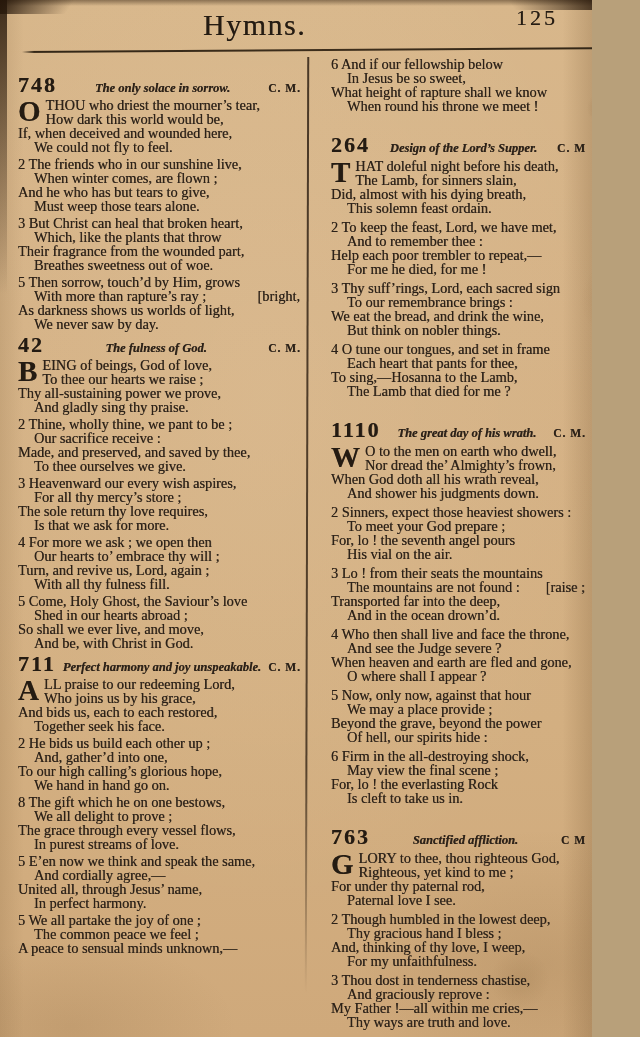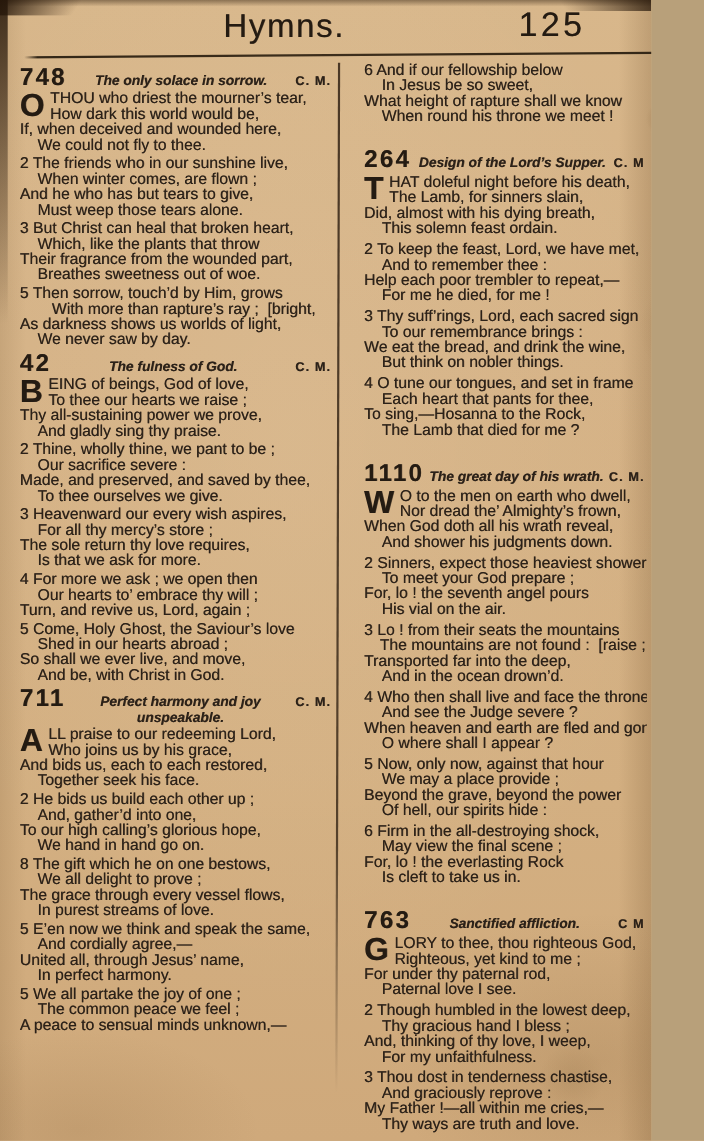--- a/index.html
+++ b/index.html
@@ -1,19 +1,19 @@
 <!DOCTYPE html>
 <html><head>
 <meta charset="utf-8">
 <style>
   html,body{margin:0;padding:0;}
   body{width:640px;height:1037px;overflow:hidden;background:#b8a07a;}
   .page{
     position:relative;width:592px;height:1037px;overflow:hidden;
-    font-family:Liberation Sans, sans-serif;
+    font-family:Liberation Serif, serif;
     color:#2b2118;
     background-color:#d5b286;
     background-image:
       radial-gradient(circle at 603px 108px, rgba(130,95,55,.30), rgba(130,95,55,0) 16px),
       radial-gradient(circle at 626px 300px, rgba(125,90,50,.20), rgba(125,90,50,0) 45px),
       radial-gradient(ellipse 260px 180px at 92% 93%, rgba(115,82,44,.16), transparent 75%),
       radial-gradient(ellipse 220px 120px at 12% 99%, rgba(115,82,44,.14), transparent 75%),
       radial-gradient(circle at 520px 980px, rgba(120,88,48,.15), transparent 30px),
       radial-gradient(ellipse 420px 620px at 45% 38%, rgba(255,242,214,.10), transparent 85%),
       linear-gradient(90deg, rgba(100,70,35,.14) 0, rgba(100,70,35,0) 4%, rgba(100,70,35,0) 95%, rgba(100,70,35,.22) 100%),
@@ -23,42 +23,42 @@
   .top-edge{position:absolute;top:0;left:0;right:0;height:6px;
     background:linear-gradient(180deg, rgba(45,28,12,.45), rgba(45,28,12,0));}
   .corner-tl{position:absolute;top:0;left:0;width:90px;height:14px;
     background:linear-gradient(125deg, rgba(38,23,10,.92), rgba(38,23,10,0) 75%);}
   .corner-tr{position:absolute;top:0;right:0;width:110px;height:10px;
     background:linear-gradient(235deg, rgba(38,23,10,.80), rgba(38,23,10,0) 72%);}
   .left-edge{position:absolute;top:0;left:0;width:7px;height:310px;
     background:linear-gradient(180deg, rgba(38,23,10,.85) 0%, rgba(38,23,10,.35) 55%, rgba(38,23,10,0) 95%);}
   .page-header{position:absolute;top:4px;left:0;right:0;height:46px;}
   .header-title{position:absolute;left:203px;top:4px;font-size:30px;letter-spacing:1.5px;color:#241b12;}
-  .page-number{position:absolute;right:60px;top:1px;font-size:31px;letter-spacing:3px;color:#241b12;}
+  .page-number{position:absolute;right:34px;top:1px;font-size:22px;letter-spacing:3px;color:#241b12;}
   .header-rule{position:absolute;top:49px;left:22px;width:606px;height:2px;
     background:linear-gradient(90deg,#33271700 0%,#332717 2%,#3d2e1c 50%,#332717 98%,#33271700 100%);
     transform:rotate(-0.4deg);}
   .columns{position:absolute;top:55px;left:0;right:0;bottom:0;display:flex;
     padding:2px 4px 0 18px;box-sizing:border-box;}
   .column{overflow:hidden;}
-  .col-left{width:285px;}
+  .col-left{width:285px;margin-top:15px;}
   .divider{width:2px;margin:0 0 34px 3px;transform:rotate(0.15deg);
     background:linear-gradient(180deg,#4a3826 0%,#55412b 75%,rgba(85,65,43,0) 99%);}
   .col-right{flex:1;padding-left:23px;}
   .hymn-header{display:flex;align-items:baseline;margin:2px 2px 2px 0;}
   .col-right .hymn-header{margin:21px 2px 3px 0;}
   .hymn-number{font-size:22px;font-weight:700;letter-spacing:2px;line-height:22px;color:#241b12;}
   .hymn-title{flex:1;text-align:center;font-style:italic;font-weight:700;font-size:12.5px;color:#2b2118;}
   .hymn-meter{font-size:11.5px;font-weight:700;letter-spacing:1px;color:#2b2118;}
   .verse{margin:0 0 3px;}
   .col-right .verse{margin-bottom:5px;}
   .verse::after{content:"";display:block;clear:both;}
   .line{font-size:14.3px;line-height:14px;white-space:nowrap;}
   .line.i1{padding-left:16px;}
-  .line.has-r{display:flex;justify-content:center;padding-right:3px;}
+  .line.has-r{display:flex;justify-content:space-between;padding-right:3px;}
   .rfrag{padding-left:8px;}
   .dropcap{float:left;font-size:29px;line-height:24px;height:26px;width:auto;
     font-weight:700;margin:1px 5px 0 0;color:#241b12;}
 </style>
 </head>
 <body>
 
 <div class="page">
   <div class="top-edge"></div>
   <div class="corner-tl"></div>
@@ -76,21 +76,21 @@
         <div class="hymn-header">
           <span class="hymn-number">748</span>
           <span class="hymn-title">The only solace in sorrow.</span>
           <span class="hymn-meter">C. M.</span>
         </div>
         <div class="verse">
           <span class="dropcap">O</span>
           <div class="line i0">THOU who driest the mourner’s tear,</div>
           <div class="line i0">How dark this world would be,</div>
           <div class="line i0">If, when deceived and wounded here,</div>
-          <div class="line i1">We could not fly to thee.</div>
+          <div class="line i1">We could not fly to feel.</div>
         </div>
         <div class="verse">
           <div class="line i0">2 The friends who in our sunshine live,</div>
           <div class="line i1">When winter comes, are flown ;</div>
           <div class="line i0">And he who has but tears to give,</div>
           <div class="line i1">Must weep those tears alone.</div>
         </div>
         <div class="verse">
           <div class="line i0">3 But Christ can heal that broken heart,</div>
           <div class="line i1">Which, like the plants that throw</div>
@@ -113,34 +113,35 @@
         </div>
         <div class="verse">
           <span class="dropcap">B</span>
           <div class="line i0">EING of beings, God of love,</div>
           <div class="line i0">To thee our hearts we raise ;</div>
           <div class="line i0">Thy all-sustaining power we prove,</div>
           <div class="line i1">And gladly sing thy praise.</div>
         </div>
         <div class="verse">
           <div class="line i0">2 Thine, wholly thine, we pant to be ;</div>
-          <div class="line i1">Our sacrifice severe :</div>
+          <div class="line i1">Our sacrifice receive :</div>
           <div class="line i0">Made, and preserved, and saved by thee,</div>
           <div class="line i1">To thee ourselves we give.</div>
         </div>
         <div class="verse">
           <div class="line i0">3 Heavenward our every wish aspires,</div>
           <div class="line i1">For all thy mercy’s store ;</div>
           <div class="line i0">The sole return thy love requires,</div>
           <div class="line i1">Is that we ask for more.</div>
         </div>
         <div class="verse">
           <div class="line i0">4 For more we ask ; we open then</div>
           <div class="line i1">Our hearts to’ embrace thy will ;</div>
           <div class="line i0">Turn, and revive us, Lord, again ;</div>
+          <div class="line i1">With all thy fulness fill.</div>
         </div>
         <div class="verse">
           <div class="line i0">5 Come, Holy Ghost, the Saviour’s love</div>
           <div class="line i1">Shed in our hearts abroad ;</div>
           <div class="line i0">So shall we ever live, and move,</div>
           <div class="line i1">And be, with Christ in God.</div>
         </div>
         <div class="hymn-header">
           <span class="hymn-number">711</span>
           <span class="hymn-title">Perfect harmony and joy unspeakable.</span>
@@ -205,21 +206,21 @@
         </div>
         <div class="verse">
           <div class="line i0">3 Thy suff’rings, Lord, each sacred sign</div>
           <div class="line i1">To our remembrance brings :</div>
           <div class="line i0">We eat the bread, and drink the wine,</div>
           <div class="line i1">But think on nobler things.</div>
         </div>
         <div class="verse">
           <div class="line i0">4 O tune our tongues, and set in frame</div>
           <div class="line i1">Each heart that pants for thee,</div>
-          <div class="line i0">To sing,—Hosanna to the Rock,</div>
+          <div class="line i0">To sing,—Hosanna to the Lamb,</div>
           <div class="line i1">The Lamb that died for me ?</div>
         </div>
         <div class="hymn-header">
           <span class="hymn-number">1110</span>
           <span class="hymn-title">The great day of his wrath.</span>
           <span class="hymn-meter">C. M.</span>
         </div>
         <div class="verse">
           <span class="dropcap">W</span>
           <div class="line i0">O to the men on earth who dwell,</div>

